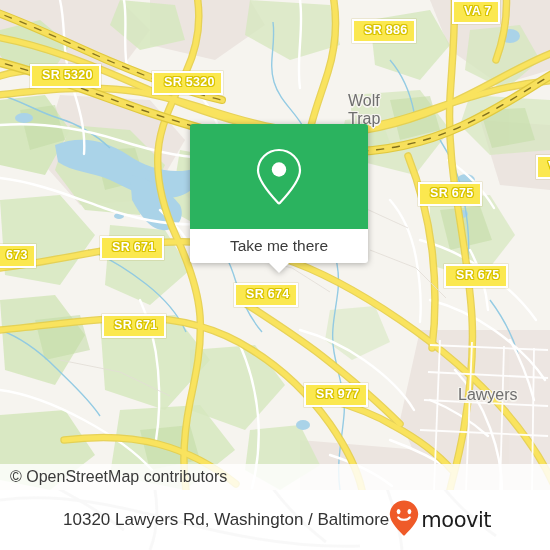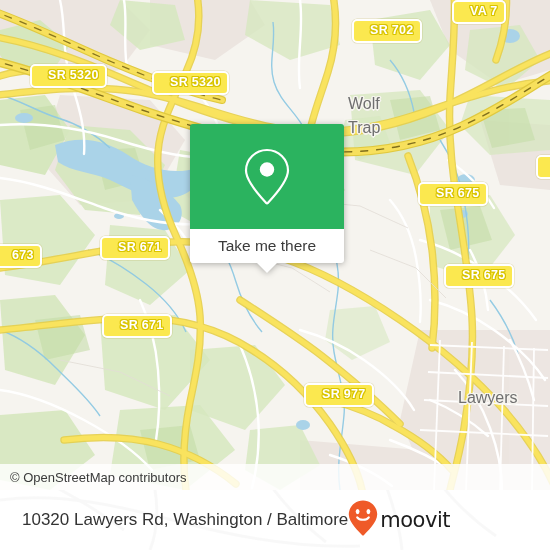--- a/index.html
+++ b/index.html
@@ -38,41 +38,41 @@
     height: 490px;
     display: block;
   }
 
   
   .place-label {
     position: absolute;
     color: #6f6f6f;
     font-size: 15px;
     font-family: "Liberation Sans", sans-serif;
-    line-height: 24px;
+    line-height: 18px;
     white-space: pre;
     text-shadow:
       -1.5px 0 #f6f4ef, 1.5px 0 #f6f4ef, 0 -1.5px #f6f4ef, 0 1.5px #f6f4ef,
       -1px -1px #f6f4ef, 1px -1px #f6f4ef, -1px 1px #f6f4ef, 1px 1px #f6f4ef;
     pointer-events: none;
   }
   .place-label.big { font-size: 16px; }
 
   
   .shield {
     position: absolute;
     background: #fbe84f;
     border: 2px solid #ffffff;
-    border-radius: 5px;
+    border-radius: 0;
     color: #ffffff;
     font-size: 12.5px;
     font-weight: bold;
     font-family: "Liberation Sans", sans-serif;
     line-height: 1;
-    padding: 3px 6px 4px 16px;
+    padding: 3px 6px 4px 10px;
     letter-spacing: 0.3px;
     white-space: nowrap;
     text-shadow:
       -1px 0 #d9c400, 1px 0 #d9c400, 0 -1px #d9c400, 0 1px #d9c400,
       -1px -1px #d9c400, 1px -1px #d9c400, -1px 1px #d9c400, 1px 1px #d9c400;
     box-shadow: 0 0 0 0.5px rgba(160,140,0,0.25);
   }
 
   
   .attribution {
@@ -81,31 +81,31 @@
     bottom: 0;
     width: 550px;
     height: 26px;
     background: rgba(255,255,255,0.82);
     display: flex;
     align-items: center;
     box-sizing: border-box;
     padding-left: 10px;
   }
   .attribution span {
-    font-size: 13px;
+    font-size: 16px;
     color: #3a3a3a;
     font-family: "Liberation Sans", sans-serif;
   }
 
   
   .popup {
     position: absolute;
     left: 190px;
     top: 124px;
-    width: 154px;
+    width: 178px;
     filter: drop-shadow(0 1px 3px rgba(0,0,0,0.30));
   }
   .popup-head {
     background: #2bb35f;
     height: 105px;
     border-radius: 3px 3px 0 0;
     display: flex;
     align-items: center;
     justify-content: center;
   }
@@ -138,21 +138,21 @@
   
   .footer {
     position: absolute;
     left: 0;
     top: 490px;
     width: 550px;
     height: 60px;
     background: #ffffff;
     display: flex;
     align-items: center;
-    justify-content: flex-start;
+    justify-content: center;
     box-sizing: border-box;
     padding: 0 18px 0 22px;
     overflow: hidden;
   }
   .footer-watermark {
     position: absolute;
     left: 0; top: -490px;
     width: 550px; height: 550px;
     opacity: 0.06;
     pointer-events: none;
@@ -367,27 +367,28 @@
         </g>
       </g>
     </svg>
 
     <div class="place-label big" style="left:348px; top:92px;"><span>Wolf
 Trap</span></div>
     <div class="place-label big" style="left:458px; top:386px;"><span>Lawyers</span></div>
 
     <div class="shield" style="left:30px;  top:64px;">SR 5320</div>
     <div class="shield" style="left:152px; top:71px;">SR 5320</div>
-    <div class="shield" style="left:352px; top:19px;">SR 702</div>
+    <div class="shield" style="left:352px; top:19px;">SR 886</div>
     <div class="shield" style="left:452px; top:0px;">VA 7</div>
     <div class="shield" style="left:536px; top:155px;">VA</div>
     <div class="shield" style="left:418px; top:182px;">SR 675</div>
     <div class="shield" style="left:-6px;  top:244px;">673</div>
     <div class="shield" style="left:100px; top:236px;">SR 671</div>
     <div class="shield" style="left:444px; top:264px;">SR 675</div>
+    <div class="shield" style="left:234px; top:283px;">SR 674</div>
     <div class="shield" style="left:102px; top:314px;">SR 671</div>
     <div class="shield" style="left:304px; top:383px;">SR 977</div>
 
     <div class="popup">
       <div class="popup-head">
         <span class="popup-pin-icon">
           <svg width="52" height="60" viewBox="0 0 52 60">
             <path d="M26 3 C14.5 3 5 12.2 5 23.6 C5 34.5 20 50.5 25.2 56.1 C25.6 56.6 26.4 56.6 26.8 56.1
                      C32 50.5 47 34.5 47 23.6 C47 12.2 37.5 3 26 3 Z" fill="none" stroke="#ffffff" stroke-width="2.2"></path>
             <circle cx="26" cy="22.5" r="7.2" fill="#ffffff"></circle>

